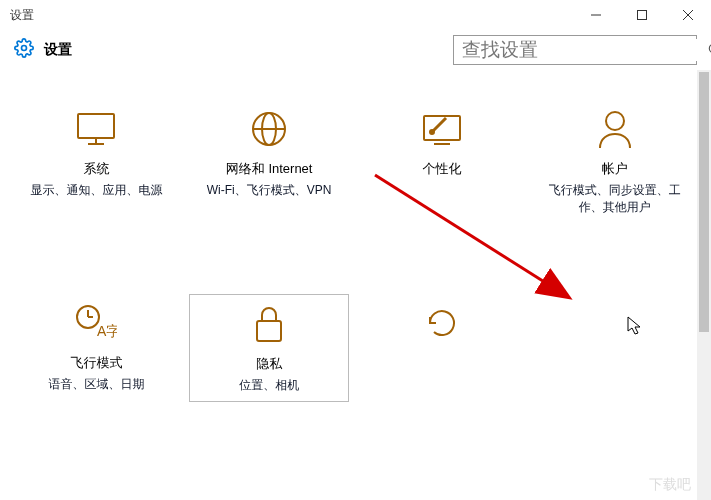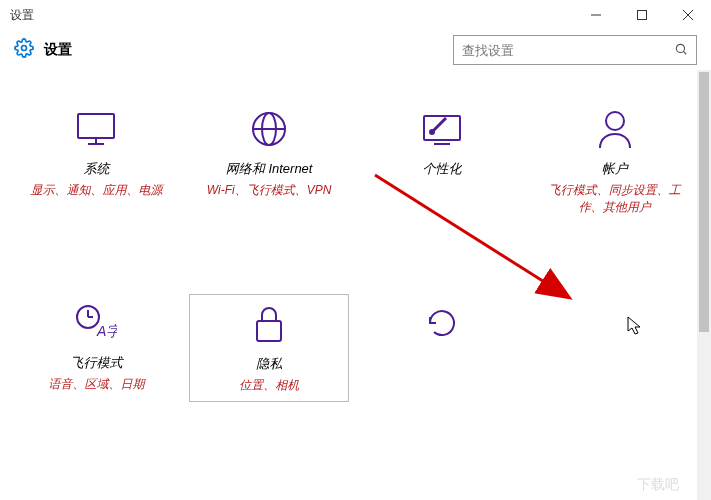--- a/index.html
+++ b/index.html
@@ -53,21 +53,21 @@
   display: flex;
   align-items: center;
   padding: 0 8px;
   color: #777;
   font-size: 13px;
 }
 .searchbox input {
   border: none;
   outline: none;
   flex: 1;
-  font-size: 13px;
+  font-size: 19px;
   font-family: inherit;
 }
 .searchbox input::placeholder { color: #777; }
 .search-icon { color: #555; }
 .content {
   position: relative;
   height: calc(100% - 70px);
   overflow-y: auto;
   padding: 30px 10px 0 10px;
 }
@@ -77,42 +77,41 @@
   justify-content: space-around;
   row-gap: 70px;
 }
 .tile {
   display: flex;
   flex-direction: column;
   align-items: center;
   text-align: center;
   padding: 8px 4px;
   cursor: pointer;
-  font-style: italic;
 }
 .tile.highlight {
   border: 1px solid #bbb;
   padding: 8px 3px;
 }
 .tile-icon {
   height: 42px;
   margin-bottom: 10px;
   display: flex;
   align-items: center;
   justify-content: center;
-  color: #4c1d95;
+  color: #a16207;
 }
 .tile-title {
   font-size: 13px;
   color: #000;
   margin-bottom: 4px;
 }
 .tile-desc {
   font-size: 12px;
-  color: #b91c1c;
+  color: #0f172a;
   line-height: 1.4;
   padding: 0 4px;
 }
 .scrollbar-track {
   position: absolute;
   right: 0;
   top: 70px;
   width: 14px;
   height: calc(100% - 70px);
   background: #f0f0f0;
@@ -133,21 +132,21 @@
 }
 .cursor-annotation {
   position: absolute;
   top: 316px;
   left: 627px;
   pointer-events: none;
   color: #000;
 }
 .watermark {
   position: absolute;
-  right: 32px;
+  right: 20px;
   bottom: 6px;
   font-size: 14px;
   color: #ddd;
   pointer-events: none;
 }
 </style>
 </head>
 <body>
 
 <div class="titlebar">

